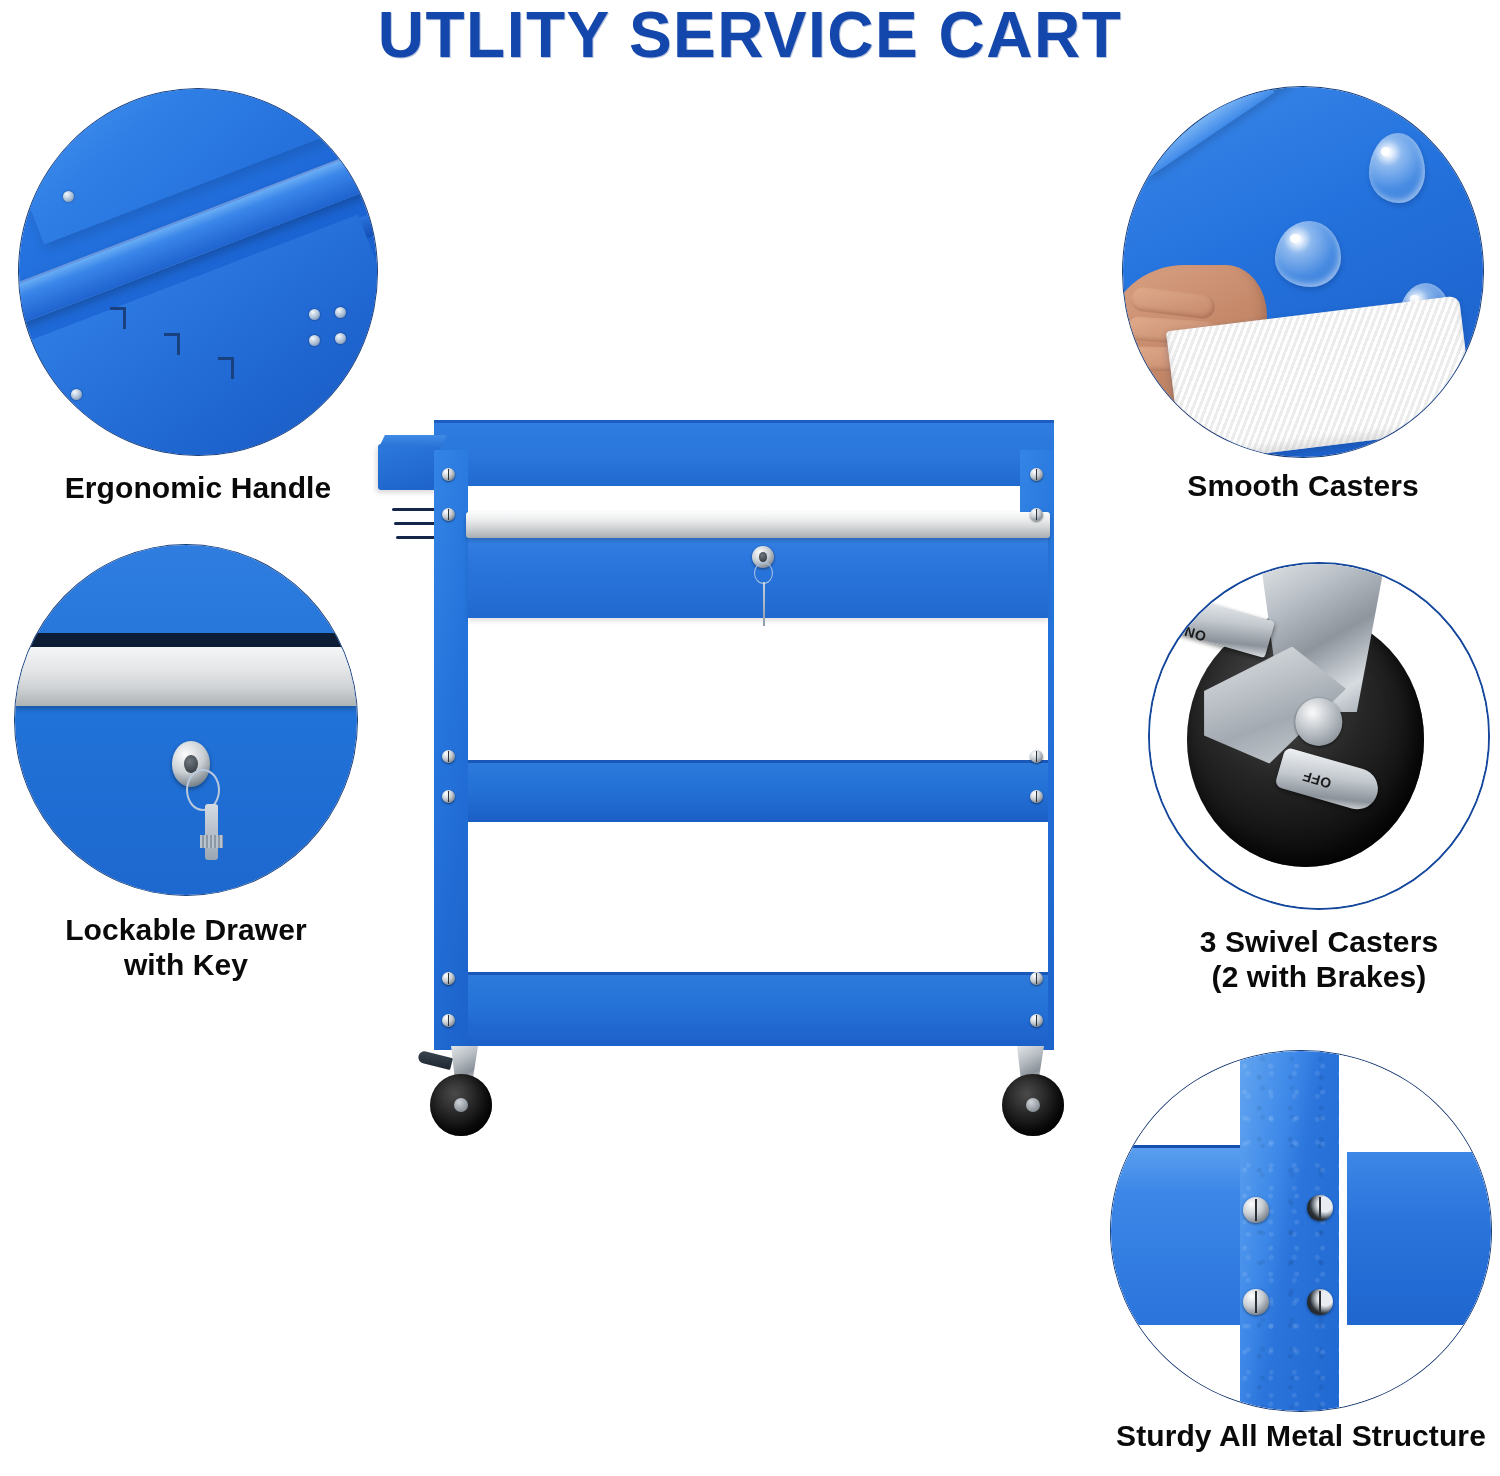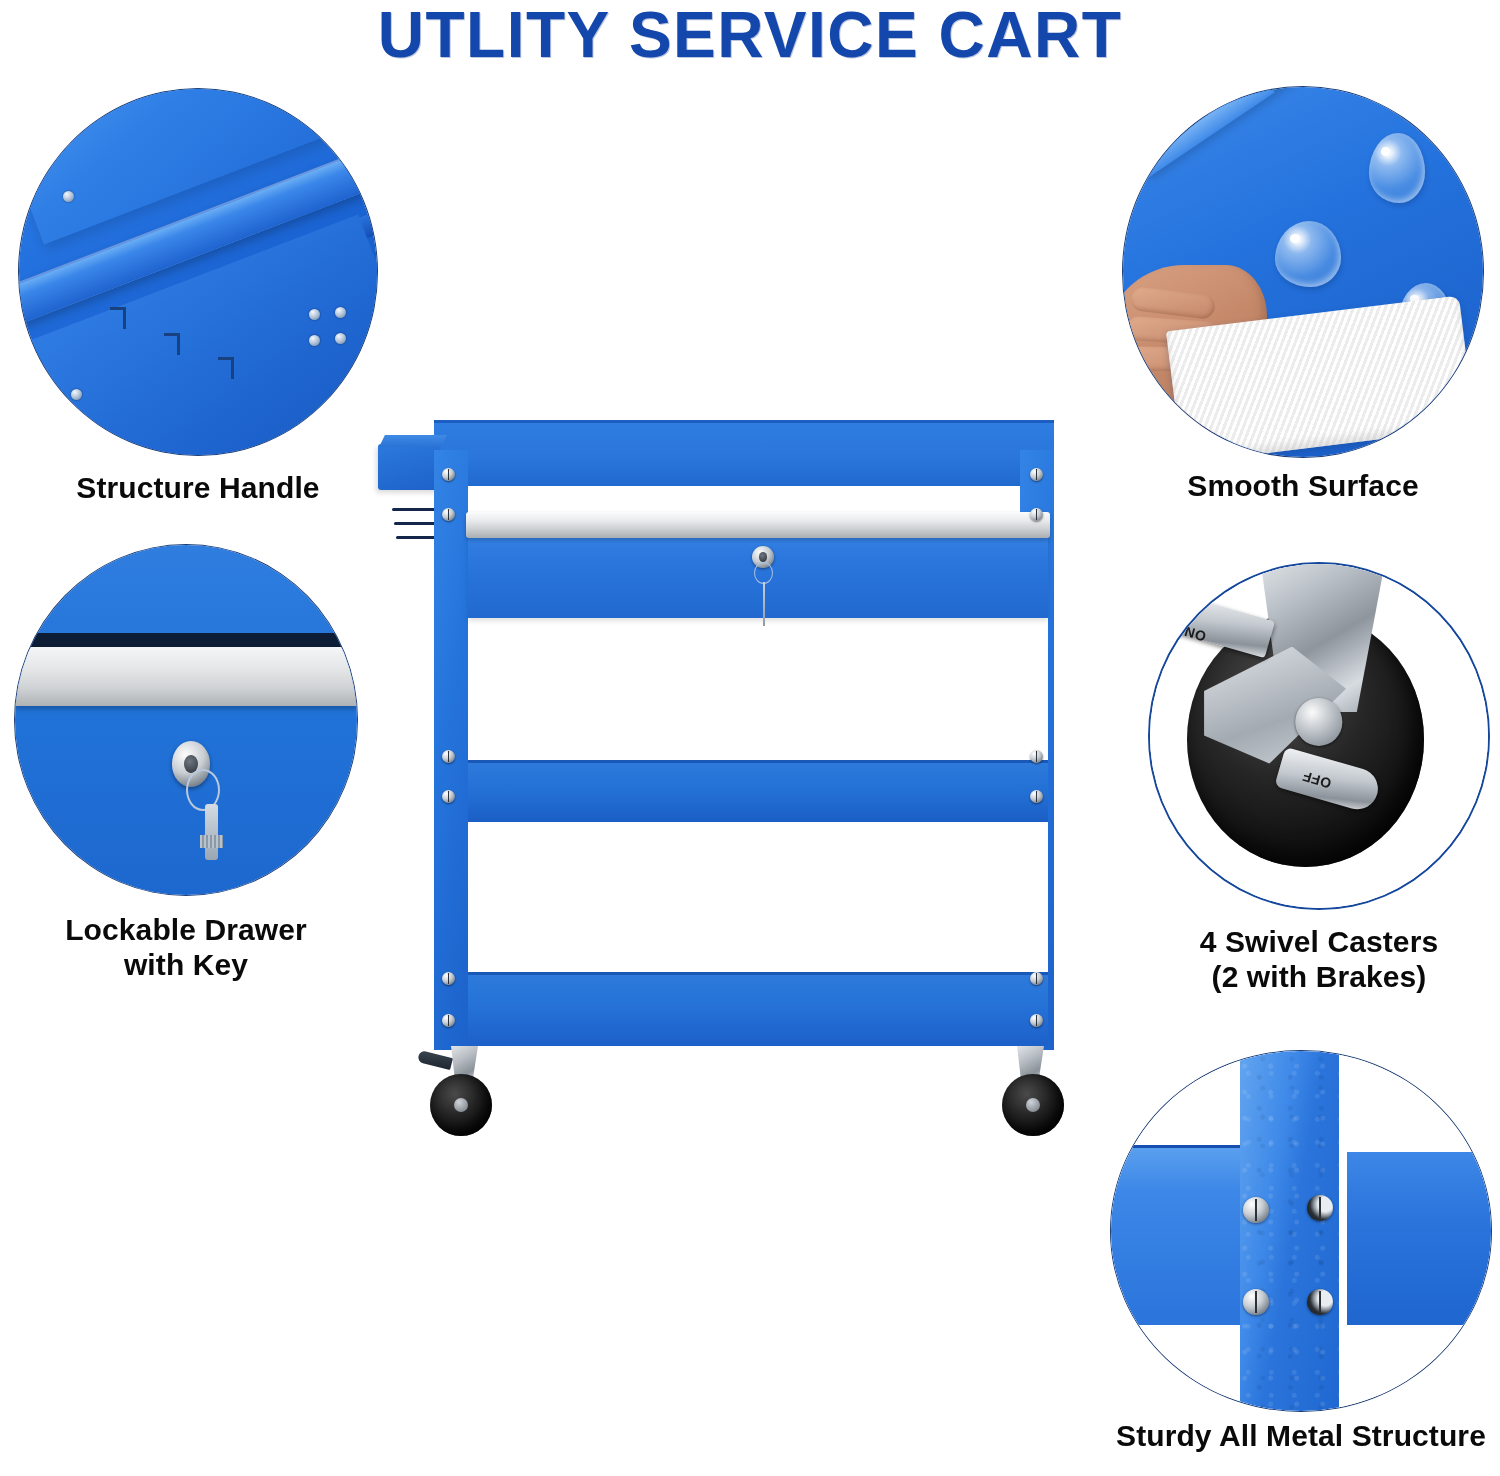--- a/index.html
+++ b/index.html
@@ -405,21 +405,21 @@
       <div class="eh-hook" style="left:104px; top:218px;"></div>
       <div class="eh-hook" style="left:158px; top:244px;"></div>
       <div class="eh-hook" style="left:212px; top:268px;"></div>
       <div class="eh-screw" style="left:44px; top:102px;"></div>
       <div class="eh-screw" style="left:52px; top:300px;"></div>
       <div class="eh-screw" style="left:290px; top:220px;"></div>
       <div class="eh-screw" style="left:290px; top:246px;"></div>
       <div class="eh-screw" style="left:316px; top:218px;"></div>
       <div class="eh-screw" style="left:316px; top:244px;"></div>
     </div>
-    <div class="caption" style="left:-2px; top:382px; width:364px;">Structure Handle</div>
+    <div class="caption" style="left:-2px; top:382px; width:364px;">Ergonomic Handle</div>
   </div>
 
   <div class="feature" style="left:1122px; top:86px;">
     <div class="circle thin" style="width:362px; height:372px;">
       <div class="ss-body"></div>
       <div class="ss-edge"></div>
       <div class="ss-edge2"></div>
       <div class="drop" style="left:246px; top:46px; width:56px; height:70px;">
           <span class="hl"></span>
         </div>
@@ -428,21 +428,21 @@
         </div>
       <div class="drop" style="left:276px; top:196px; width:52px; height:62px;">
           <span class="hl"></span>
         </div>
       <div class="hand"></div>
       <div class="finger" style="left:8px; top:204px; width:84px; height:24px; transform:rotate(7deg);"></div>
       <div class="finger" style="left:4px; top:232px; width:92px; height:24px; transform:rotate(4deg);"></div>
       <div class="finger" style="left:0px; top:260px; width:88px; height:24px; transform:rotate(1deg);"></div>
       <div class="towel"></div>
     </div>
-    <div class="caption" style="left:-4px; top:382px; width:370px;">Smooth Surface</div>
+    <div class="caption" style="left:-4px; top:382px; width:370px;">Smooth Casters</div>
   </div>
 
   <div class="feature" style="left:14px; top:544px;">
     <div class="circle thin" style="width:344px; height:352px;">
       <div class="ld-body"></div>
       <div class="ld-dark"></div>
       <div class="ld-bar"></div>
       <div class="ld-lock"></div>
       <div class="ld-ring"></div>
       <div class="ld-key"></div>
@@ -456,21 +456,21 @@
       <div class="cs-body"></div>
       <div class="cs-wheel"></div>
       <div class="cs-fork"></div>
       <div class="cs-arm"></div>
       <div class="cs-hub"></div>
       <div class="cs-lever cs-lever-on"></div>
       <div class="cs-lever cs-lever-off"></div>
       <div class="cs-lbl" style="left:34px; top:62px; transform: rotate(196deg);">ON</div>
       <div class="cs-lbl" style="left:152px; top:208px; transform: rotate(196deg);">OFF</div>
     </div>
-    <div class="caption" style="left:-6px; top:362px; width:354px;">4 Swivel Casters
+    <div class="caption" style="left:-6px; top:362px; width:354px;">3 Swivel Casters
 (2 with Brakes)</div>
   </div>
 
 
   <div class="feature" style="left:1110px; top:1050px;">
     <div class="circle thin" style="width:382px; height:362px;">
       <div class="sm-body"></div>
       <div class="sm-shelf-l"></div>
       <div class="sm-shelf-r"></div>
       <div class="sm-line"></div>

